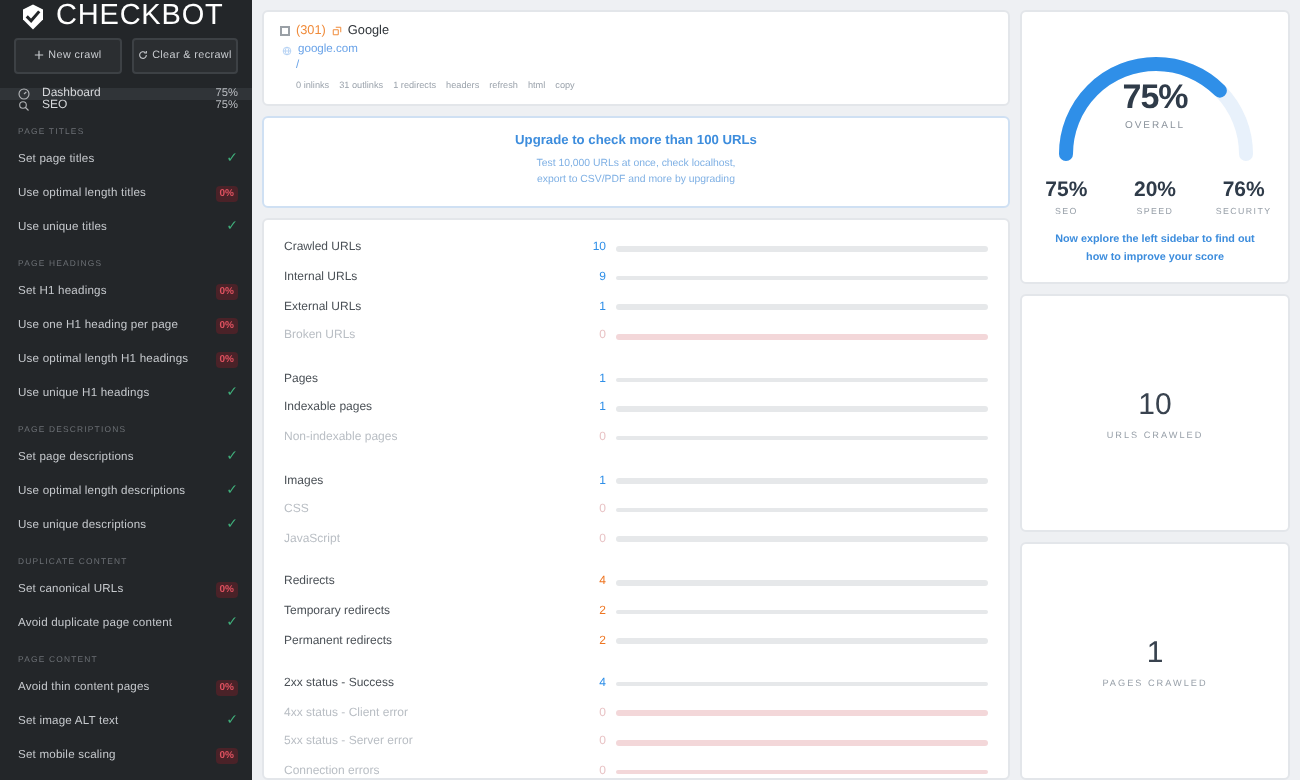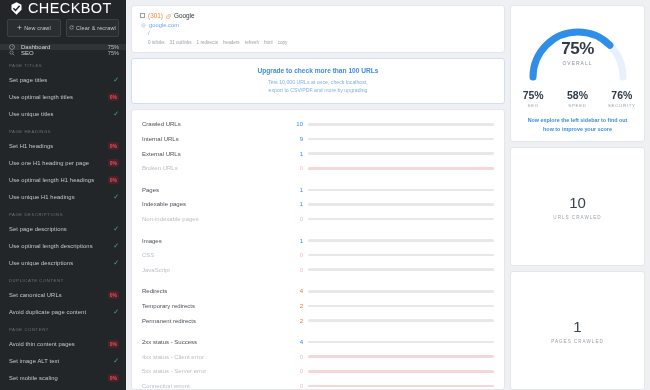--- a/index.html
+++ b/index.html
@@ -411,21 +411,21 @@
             <div class="gauge-pct">75%</div>
             <div class="gauge-label">OVERALL</div>
           </div>
         </div>
         <div class="subscores" id="subscores">
             <div class="subscore">
               <div class="ss-val">75%</div>
               <div class="ss-lab">SEO</div>
             </div>
             <div class="subscore">
-              <div class="ss-val">58%</div>
+              <div class="ss-val">20%</div>
               <div class="ss-lab">SPEED</div>
             </div>
             <div class="subscore">
               <div class="ss-val">76%</div>
               <div class="ss-lab">SECURITY</div>
             </div>
           </div>
         <div class="hint">
           <span>Now explore the left sidebar to find out</span><br>
           <span>how to improve your score</span>

